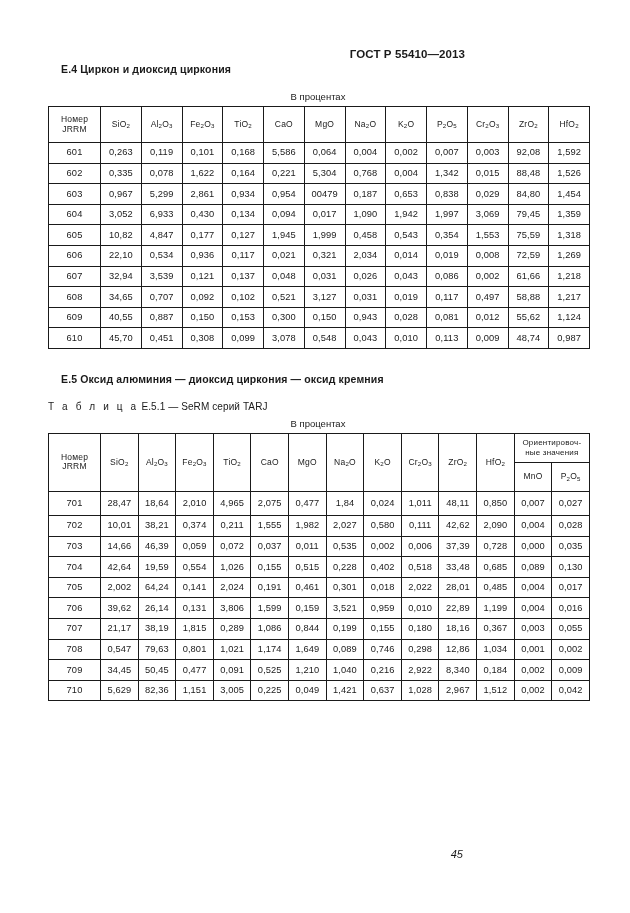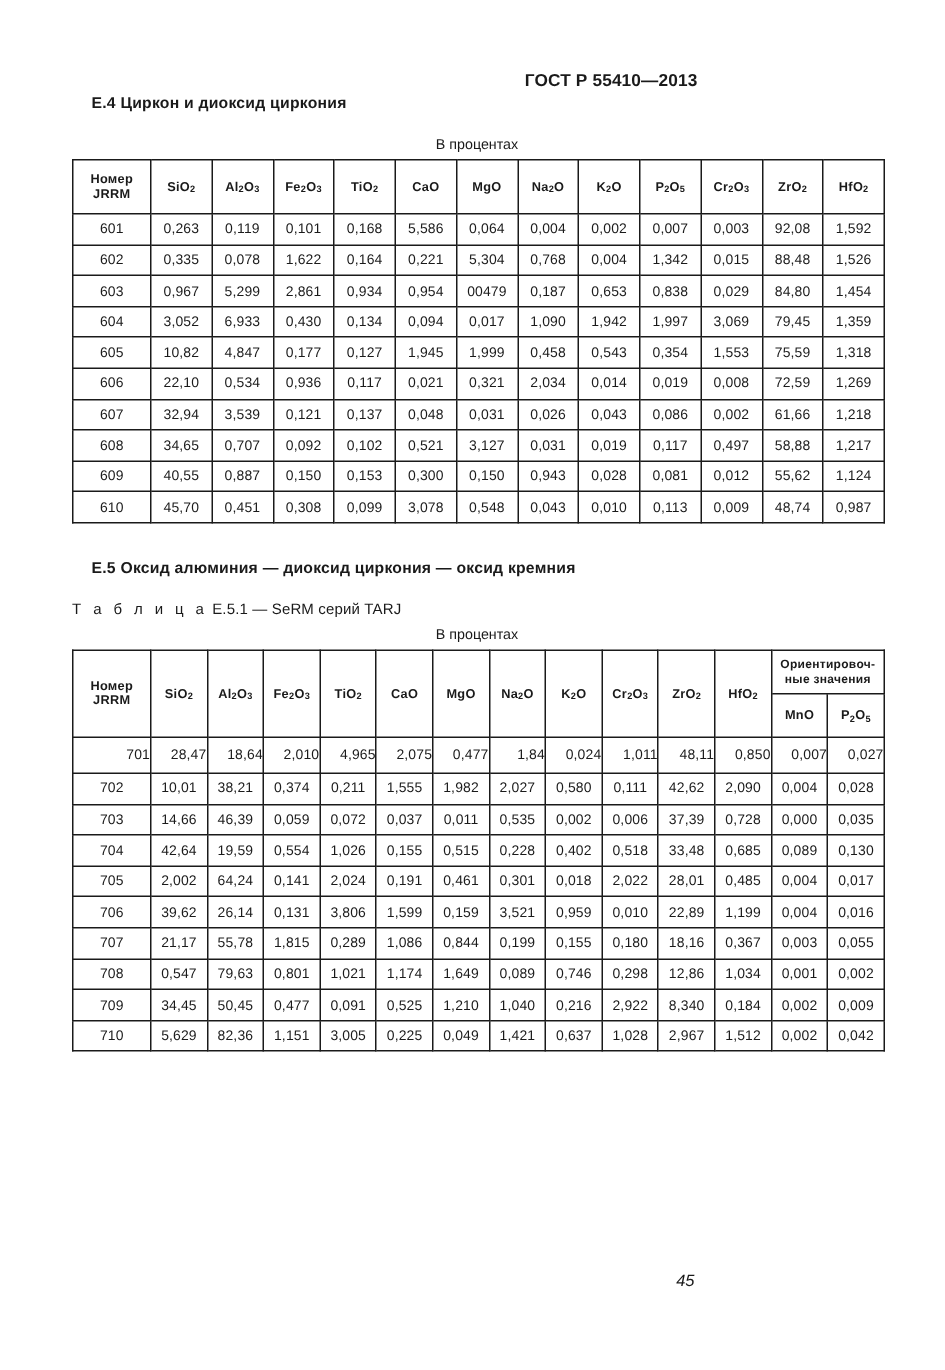--- a/index.html
+++ b/index.html
@@ -66,35 +66,35 @@
   table.data th,
   table.data td {
     border: 1px solid #1a1a1a;
     text-align: center;
     vertical-align: middle;
     padding: 0;
     font-weight: normal;
     line-height: 1.15;
   }
   table.data thead th {
-    font-weight: bold;
+    font-weight: normal;
     font-size: 8.5px;
     letter-spacing: 0.2px;
   }
   table.data tbody td {
     height: 19.6px;
     font-size: 9.3px;
     letter-spacing: 0.1px;
   }
   .t1 thead th { height: 35px; }
   .t2 .hdr-tall { height: 56px; }
   .t2 .hdr-group { height: 28px; font-size: 8px; line-height: 1.2; }
   .t2 .hdr-sub { height: 28px; }
   .col-num { width: 52px; }
-  .t2 tbody tr:first-child td { height: 23px; text-align: right; }
+  .t2 tbody tr:first-child td { height: 23px; }
   sub {
     font-size: 0.72em;
     vertical-align: baseline;
     position: relative;
     bottom: -0.26em;
   }
   .sec2 { margin-top: 24px; }
   .page-number {
     position: absolute;
     right: 44px;
@@ -413,21 +413,21 @@
               <td>0,959</td>
               <td>0,010</td>
               <td>22,89</td>
               <td>1,199</td>
               <td>0,004</td>
               <td>0,016</td>
             </tr>
             <tr>
               <td>707</td>
               <td>21,17</td>
-              <td>55,78</td>
+              <td>38,19</td>
               <td>1,815</td>
               <td>0,289</td>
               <td>1,086</td>
               <td>0,844</td>
               <td>0,199</td>
               <td>0,155</td>
               <td>0,180</td>
               <td>18,16</td>
               <td>0,367</td>
               <td>0,003</td>

